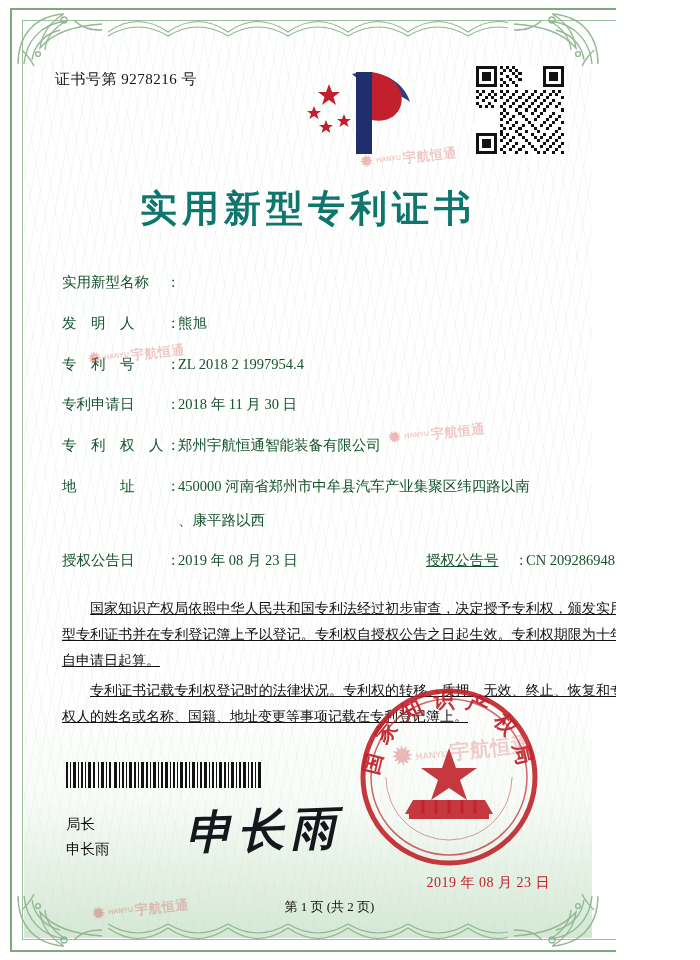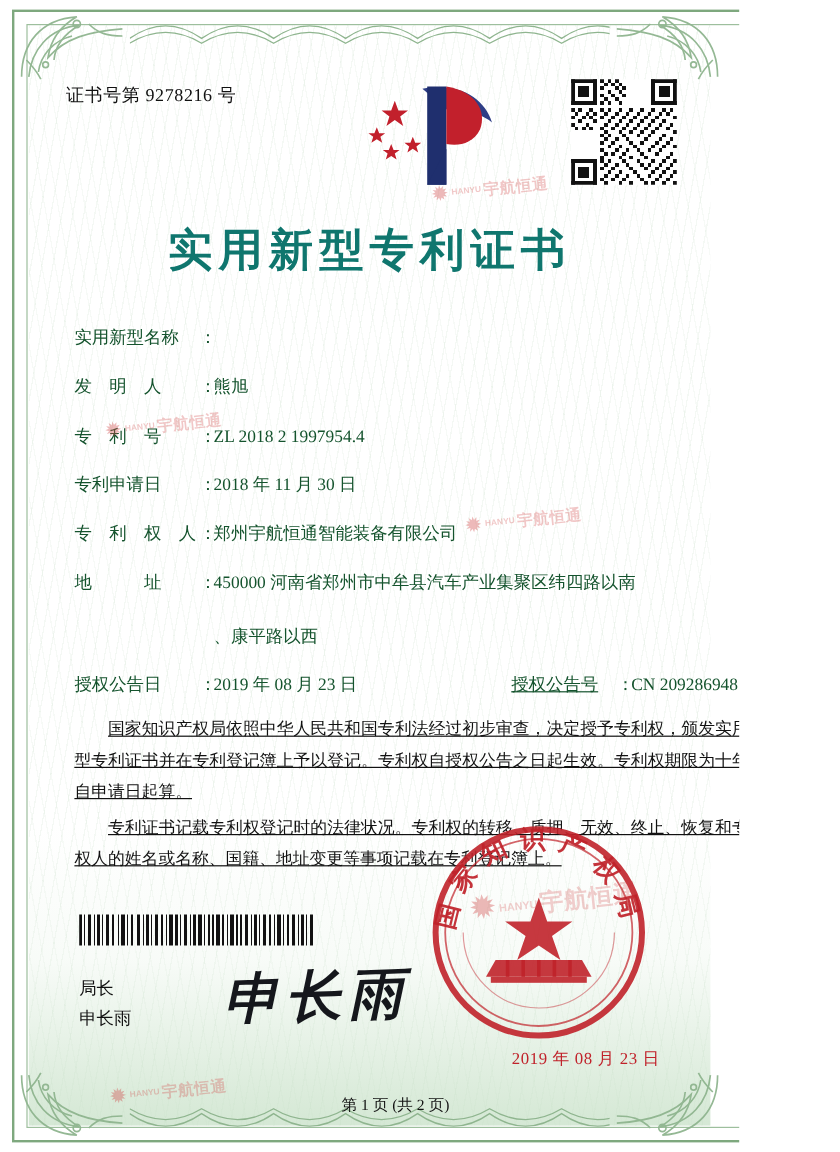--- a/index.html
+++ b/index.html
@@ -122,21 +122,21 @@
   }
   .field-colon {
     width: 12px;
     flex: 0 0 12px;
   }
   .field-value {
     flex: 1 1 auto;
   }
   .field-value .line2 {
     display: block;
-    margin-top: 23px;
+    margin-top: 12px;
   }
   .row-inline {
     display: flex;
     align-items: flex-start;
     margin-bottom: 16px;
     gap: 34px;
   }
   .inline-left {
     display: flex;
     width: 330px;
@@ -204,21 +204,21 @@
     position: absolute;
     right: 66px; bottom: 68px;
     font-size: 14px;
     color: #c0222a;
     letter-spacing: .5px;
   }
 
   
   .footer {
     position: absolute;
-    left: 0; right: 0; bottom: 30px;
+    left: 0; right: 0; bottom: 44px;
     text-align: center;
     font-size: 13px;
     color: #111;
     padding-left: 43px;
   }
 
   
   .wm {
     position: absolute;
     color: rgba(208, 70, 70, .30);

